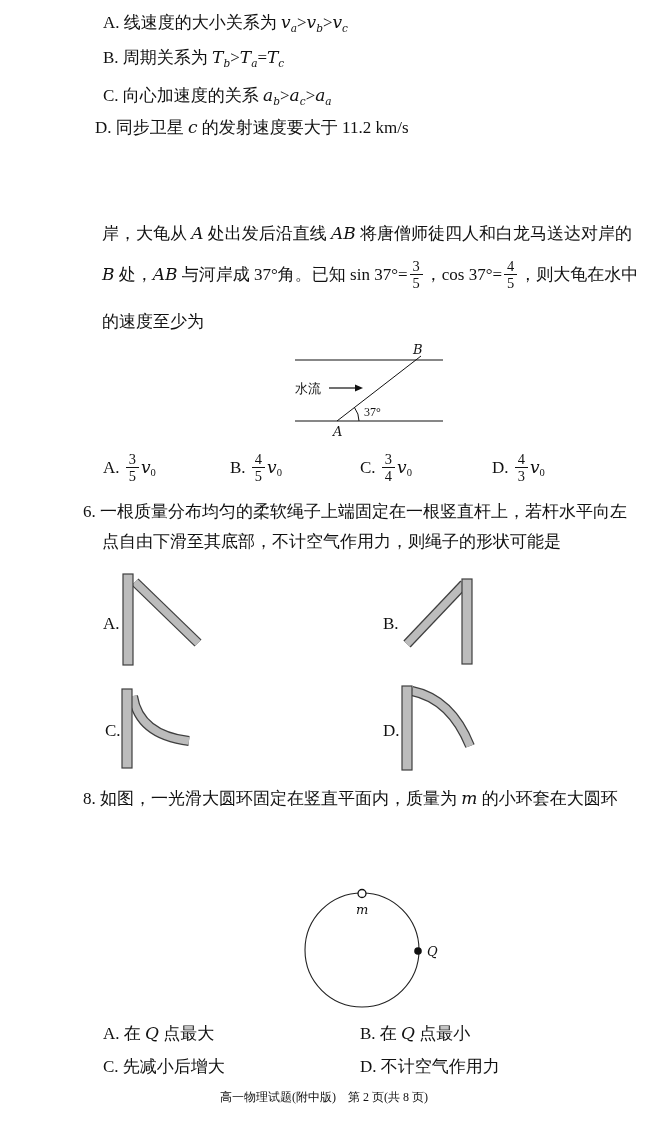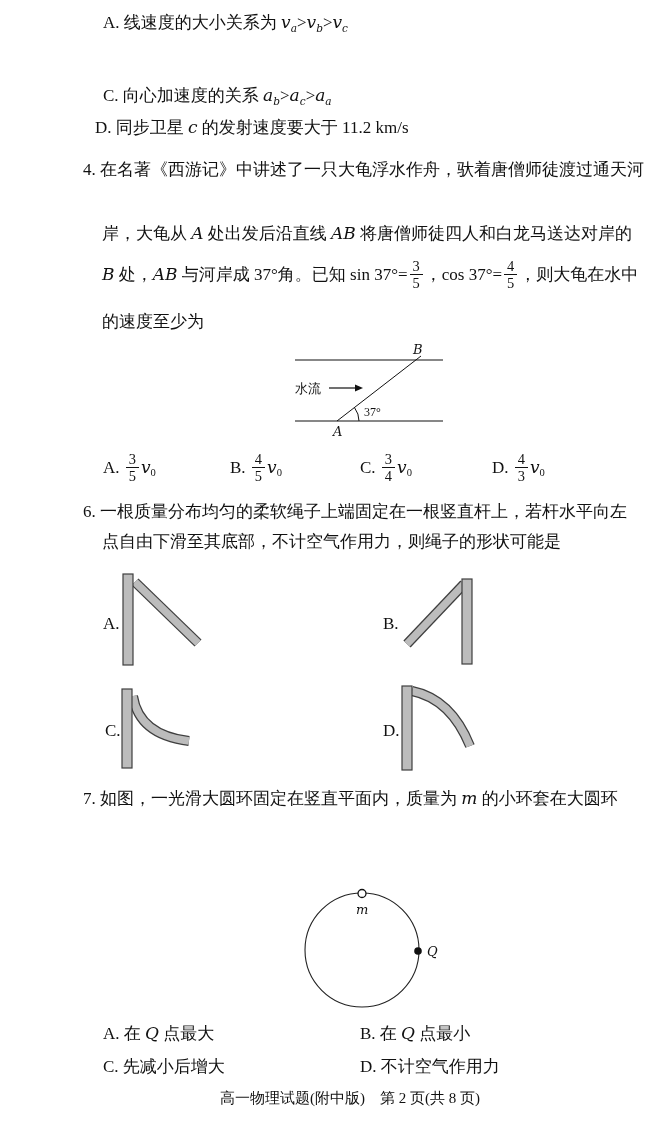--- a/index.html
+++ b/index.html
@@ -33,35 +33,35 @@
   .frac .num{display:block;border-bottom:1px solid #111;padding:0 3px;}
   .frac .den{display:block;padding:0 3px;}
   svg{position:absolute;overflow:visible;}
   svg text{
     font-family:"Liberation Serif","DejaVu Serif",serif;
     fill:#111;
   }
   svg text.svgit{font-style:italic;font-family:"DejaVu Serif",serif;}
   .footer{
     position:absolute;
-    font-size:15px;
+    font-size:12px;
     color:#111;
     white-space:nowrap;
   }
 </style>
 </head>
 <body>
 
 <div class="page">
 
   <div class="line" style="left:103px;top:12px"><span>A. 线速度的大小关系为 </span><span class="it">v</span><span class="it sub">a</span><span>&gt;</span><span class="it">v</span><span class="it sub">b</span><span>&gt;</span><span class="it">v</span><span class="it sub">c</span></div>
+  <div class="line" style="left:103px;top:47px"><span>B. 周期关系为 </span><span class="it">T</span><span class="it sub">b</span><span>&gt;</span><span class="it">T</span><span class="it sub">a</span><span>=</span><span class="it">T</span><span class="it sub">c</span></div>
   <div class="line" style="left:103px;top:85px"><span>C. 向心加速度的关系 </span><span class="it">a</span><span class="it sub">b</span><span>&gt;</span><span class="it">a</span><span class="it sub">c</span><span>&gt;</span><span class="it">a</span><span class="it sub">a</span></div>
   <div class="line" style="left:95px;top:117px"><span>D. 同步卫星 </span><span class="it">c</span><span> 的发射速度要大于 11.2 km/s</span></div>
 
-  <div class="line" style="left:83px;top:160px"><span>4. 在名著《西游记》中讲述了一只大龟浮水作舟，驮着唐僧师徒渡过通天河</span></div>
   <div class="line" style="left:102px;top:223px"><span>岸，大龟从 </span><span class="it">A</span><span> 处出发后沿直线 </span><span class="it">AB</span><span> 将唐僧师徒四人和白龙马送达对岸的</span></div>
   <div class="line" style="left:102px;top:259px"><span class="it">B</span><span> 处，</span><span class="it">AB</span><span> 与河岸成 37°角。已知 sin 37°=</span><span class="frac"><span class="num">3</span><span class="den">5</span></span><span>，cos 37°=</span><span class="frac"><span class="num">4</span><span class="den">5</span></span><span>，则大龟在水中</span></div>
   <div class="line" style="left:102px;top:312px"><span>的速度至少为</span></div>
 
   <svg style="left:285px;top:342px" width="170" height="100" viewBox="0 0 170 100">
     <line x1="10" y1="18" x2="158" y2="18" stroke="#111" stroke-width="1.2"></line>
     <line x1="10" y1="79" x2="158" y2="79" stroke="#111" stroke-width="1.2"></line>
     <line x1="52" y1="79" x2="136" y2="14" stroke="#111" stroke-width="1"></line>
     <path d="M 74 79 A 22 22 0 0 0 69.6 65.8" fill="none" stroke="#111" stroke-width="1"></path>
     <line x1="44" y1="46" x2="70" y2="46" stroke="#111" stroke-width="1.2"></line>
@@ -96,21 +96,21 @@
     <path d="M 38 133 Q 44 172 94 178" fill="none" stroke="#3f3f3f" stroke-width="10"></path>
     <path d="M 38 133 Q 44 172 94 178" fill="none" stroke="#bcbcbc" stroke-width="7.5"></path>
     <rect x="27" y="126" width="10" height="79" fill="#bcbcbc" stroke="#3f3f3f" stroke-width="1.2"></rect>
 
     <text x="288" y="173" font-size="17">D.</text>
     <path d="M 317 128 Q 356 136 375 183" fill="none" stroke="#3f3f3f" stroke-width="10"></path>
     <path d="M 317 128 Q 356 136 375 183" fill="none" stroke="#bcbcbc" stroke-width="7.5"></path>
     <rect x="307" y="123" width="10" height="84" fill="#bcbcbc" stroke="#3f3f3f" stroke-width="1.2"></rect>
   </svg>
 
-  <div class="line" style="left:83px;top:788px"><span>7. 如图，一光滑大圆环固定在竖直平面内，质量为 </span><span class="it">m</span><span> 的小环套在大圆环</span></div>
+  <div class="line" style="left:83px;top:788px"><span>8. 如图，一光滑大圆环固定在竖直平面内，质量为 </span><span class="it">m</span><span> 的小环套在大圆环</span></div>
 
   <svg style="left:298px;top:886px" width="145" height="125" viewBox="0 0 145 125">
     <circle cx="64" cy="64" r="57" fill="none" stroke="#222" stroke-width="1.1"></circle>
     <circle cx="64" cy="7.5" r="4" fill="#ffffff" stroke="#111" stroke-width="1.3"></circle>
     <text x="58" y="28" font-size="13" class="svgit">m</text>
     <circle cx="120" cy="65" r="3.8" fill="#111"></circle>
     <text x="129" y="70" font-size="13" class="svgit">Q</text>
   </svg>
 
   <div class="line" style="left:103px;top:1023px"><span>A. 在 </span><span class="it">Q</span><span> 点最大</span></div>

